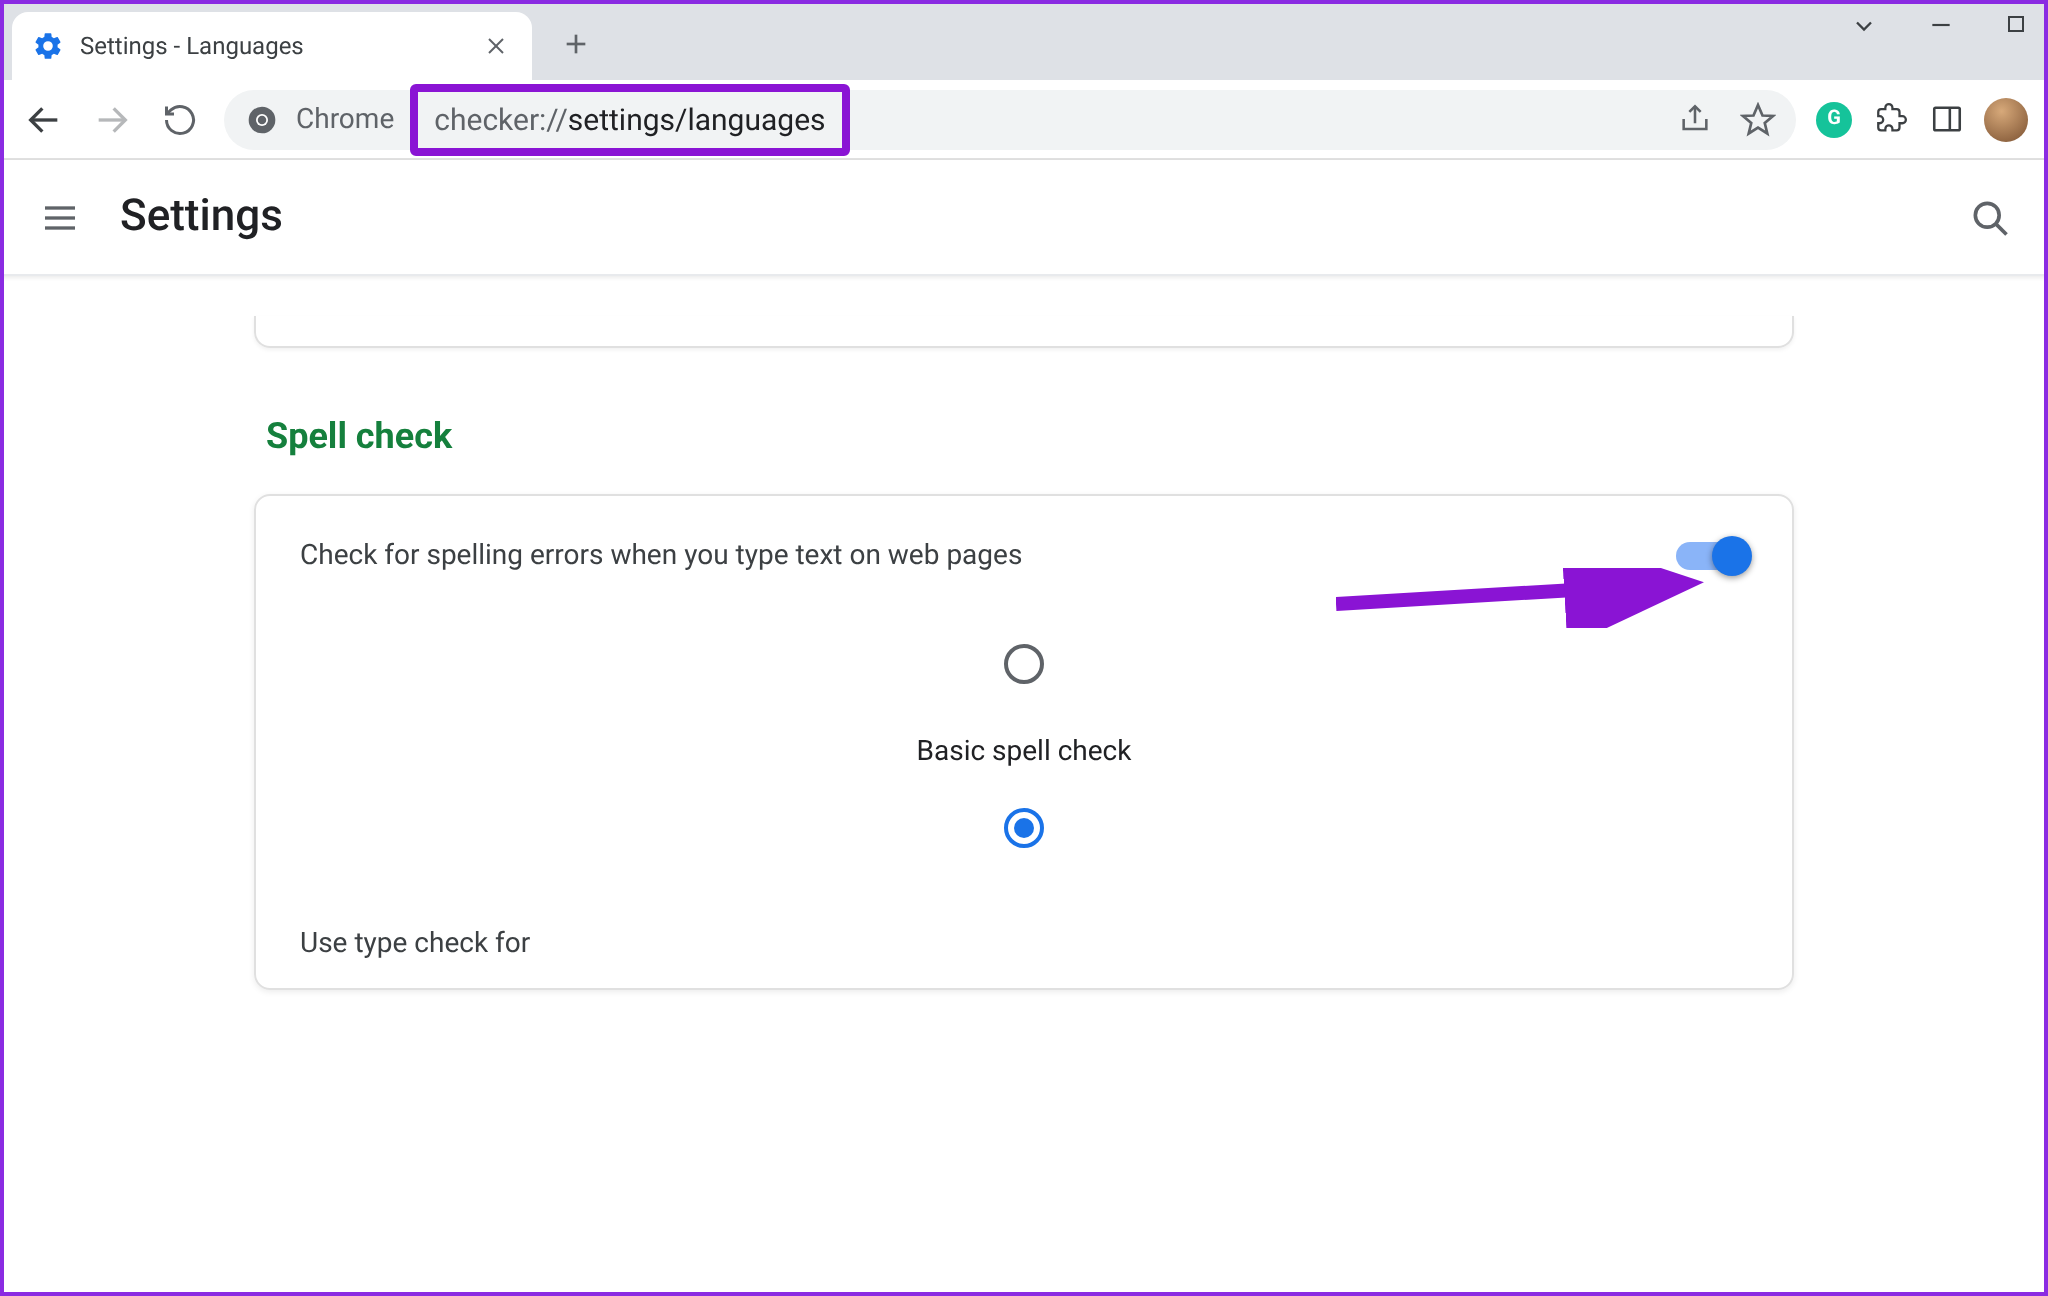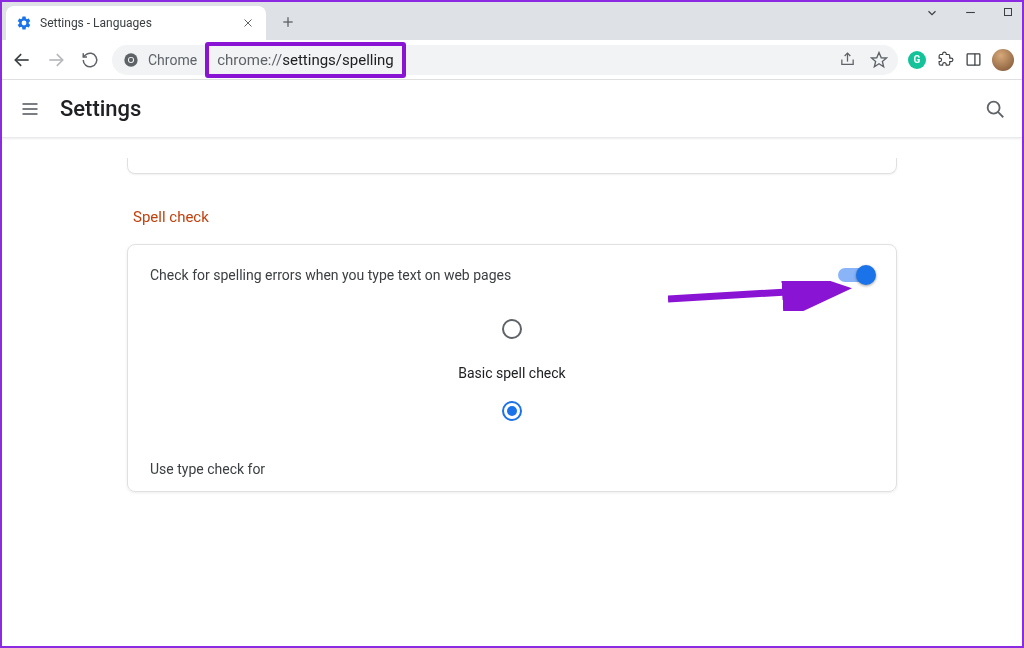--- a/index.html
+++ b/index.html
@@ -129,23 +129,23 @@
   .content-inner { width: 770px; }
   .card-stub {
     height: 16px;
     border:1px solid #e0e0e0;
     border-top:none;
     border-radius: 0 0 8px 8px;
     box-shadow: 0 1px 2px rgba(0,0,0,0.06);
     margin-bottom: 34px;
   }
   .section-label {
-    font-size:15px;
-    color:#c2410c;
-    font-weight:400;
+    font-size:18px;
+    color:#15803d;
+    font-weight:700;
     margin: 0 0 18px 6px;
   }
   .card {
     border:1px solid #e0e0e0;
     border-radius:8px;
     box-shadow: 0 1px 3px rgba(0,0,0,0.08);
     padding: 18px 22px 8px 22px;
     position:relative;
   }
   .row {
@@ -283,21 +283,21 @@
   <div class="addr-wrap">
     <span class="nav-icon" style="width:18px">
       <svg viewBox="0 0 24 24" width="16" height="16">
           <circle cx="12" cy="12" r="10" fill="#5f6368"></circle>
           <circle cx="12" cy="12" r="4.5" fill="#fff"></circle>
           <circle cx="12" cy="12" r="3.2" fill="#5f6368"></circle>
         </svg>
     </span>
     <span class="chrome-label">Chrome</span>
     <div class="url-highlight">
-      <span class="url-text"><span>chrome://</span><span class="dark">settings/spelling</span></span>
+      <span class="url-text"><span>checker://</span><span class="dark">settings/languages</span></span>
     </div>
     <div style="flex:1"></div>
     <div class="right-icons">
       <span class="icon-btn">
         <svg viewBox="0 0 24 24" width="17" height="17" stroke="#5f6368" stroke-width="1.8" fill="none">
             <path d="M4 12v7h16v-7"></path>
             <path d="M12 3v12"></path>
             <polyline points="8 7 12 3 16 7"></polyline>
           </svg>
       </span>

